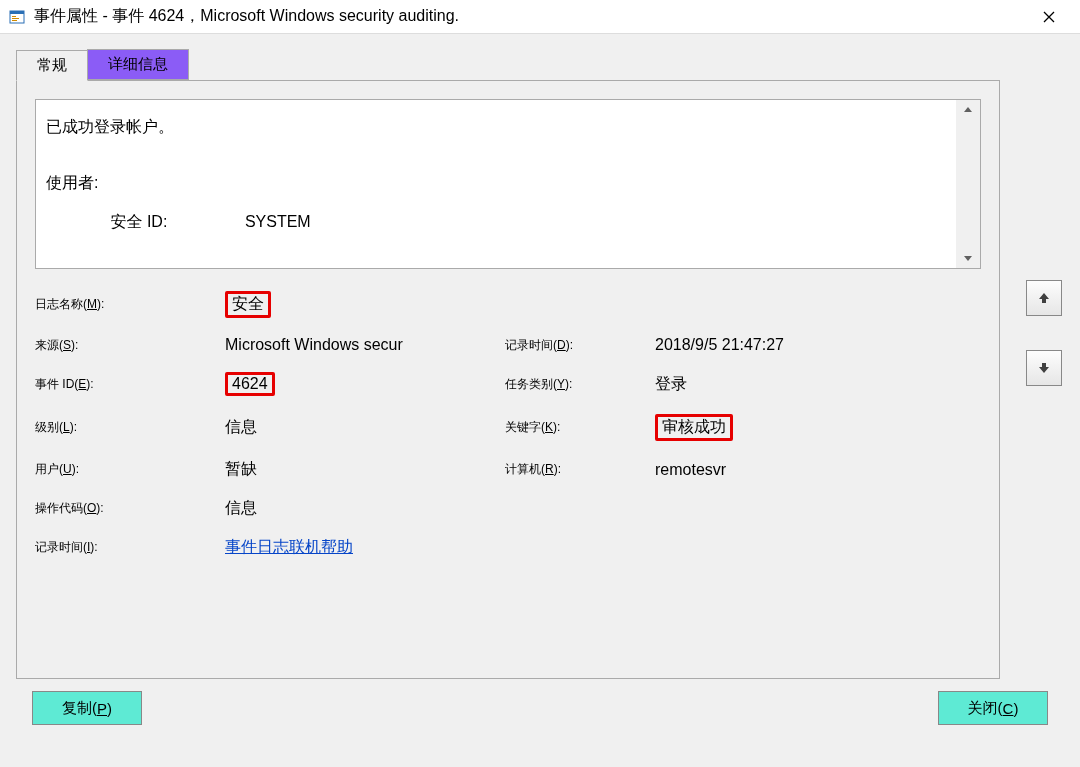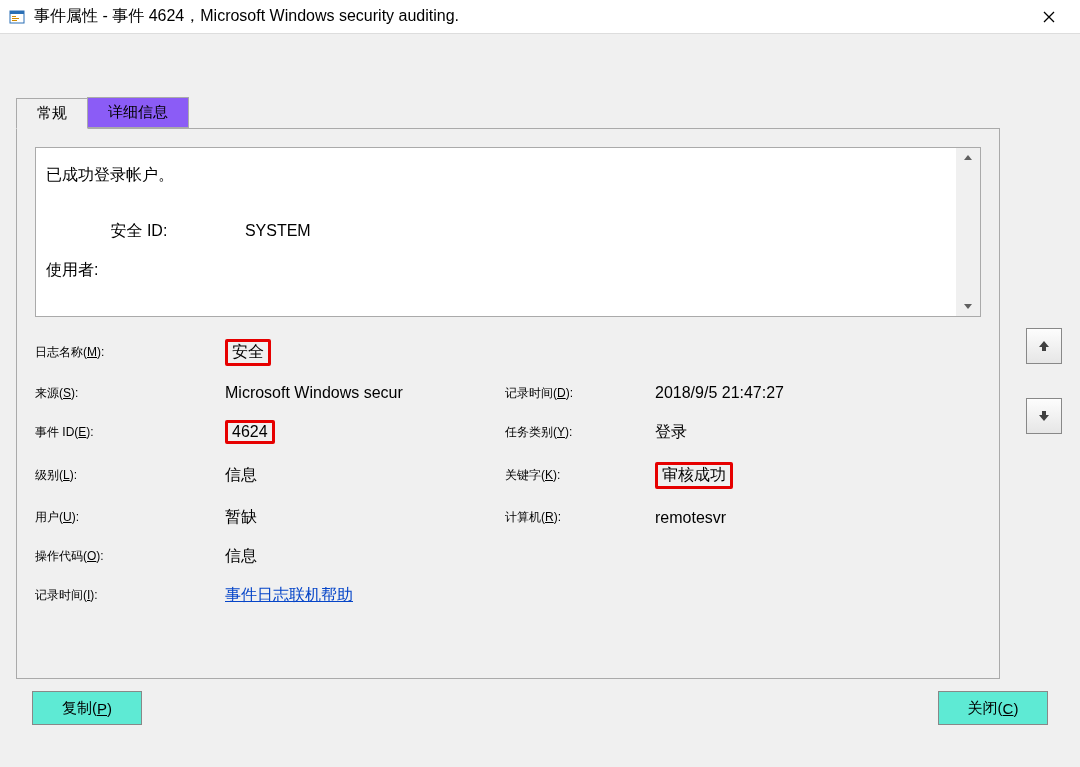--- a/index.html
+++ b/index.html
@@ -3,21 +3,21 @@
   <meta charset="utf-8">
   <style>
     * { box-sizing: border-box; margin: 0; padding: 0; }
     body { font-family: "Microsoft YaHei", "Segoe UI", sans-serif; font-size: 15px; background: #f0f0f0; width: 1080px; height: 767px; overflow: hidden; }
     .window { width: 1080px; height: 749px; background: #f0f0f0; display: flex; flex-direction: column; }
     .titlebar { height: 34px; display: flex; align-items: center; padding: 0 8px; background: #fff; border-bottom: 1px solid #ddd; }
     .titlebar-icon { width: 18px; height: 18px; margin-right: 8px; display:inline-flex; align-items:center; justify-content:center; }
     .titlebar-text { flex: 1; font-size: 16px; color: #000; }
     .titlebar-close { width: 46px; height: 32px; display: flex; align-items: center; justify-content: center; font-size: 16px; cursor: default; }
 
-    .client { flex:1; padding: 14px 16px 24px 16px; display:flex; flex-direction:column; position:relative;margin-top:48px; }
+    .client { flex:1; padding: 14px 16px 24px 16px; display:flex; flex-direction:column; position:relative; }
 
     .tabs-row { display:flex; align-items:flex-end; height:32px; position:relative; z-index:2; }
     .tab { padding: 5px 20px; border:1px solid #aaa; background:#f0f0f0; margin-right:-1px; position:relative; cursor:default; }
     .tab.active { background:#f0f0f0; border-bottom:1px solid #f0f0f0; top:1px; }
     .tab.inactive { background:#8b5cf6; }
 
     .page-outer { display:flex; gap:24px; flex:1; }
 
     .tab-page { flex:1; border:1px solid #aaa; padding: 18px 18px 30px 18px; position:relative; background:#f0f0f0; }
 
@@ -68,26 +68,26 @@
       <div class="tab inactive">详细信息</div>
     </div>
 
     <div class="page-outer">
       <div class="tab-page">
 
         <div class="desc-box">
           <div class="desc-content">
             <div>已成功登录帐户。</div>
             <div style="height:18px"></div>
+            <div>使用者:</div>
             <div>
               <span class="desc-indent"></span>
               <span class="desc-label">安全 ID:</span>
               <span>SYSTEM</span>
             </div>
-            <div>使用者:</div>
           </div>
           <div class="scroll-area">
             <svg width="12" height="12" viewBox="0 0 12 12">
                 <path d="M6 3 L10 8 L2 8 Z" fill="#606060"></path>
               </svg>
             <svg width="12" height="12" viewBox="0 0 12 12">
                 <path d="M6 9 L10 4 L2 4 Z" fill="#606060"></path>
               </svg>
           </div>
         </div>

